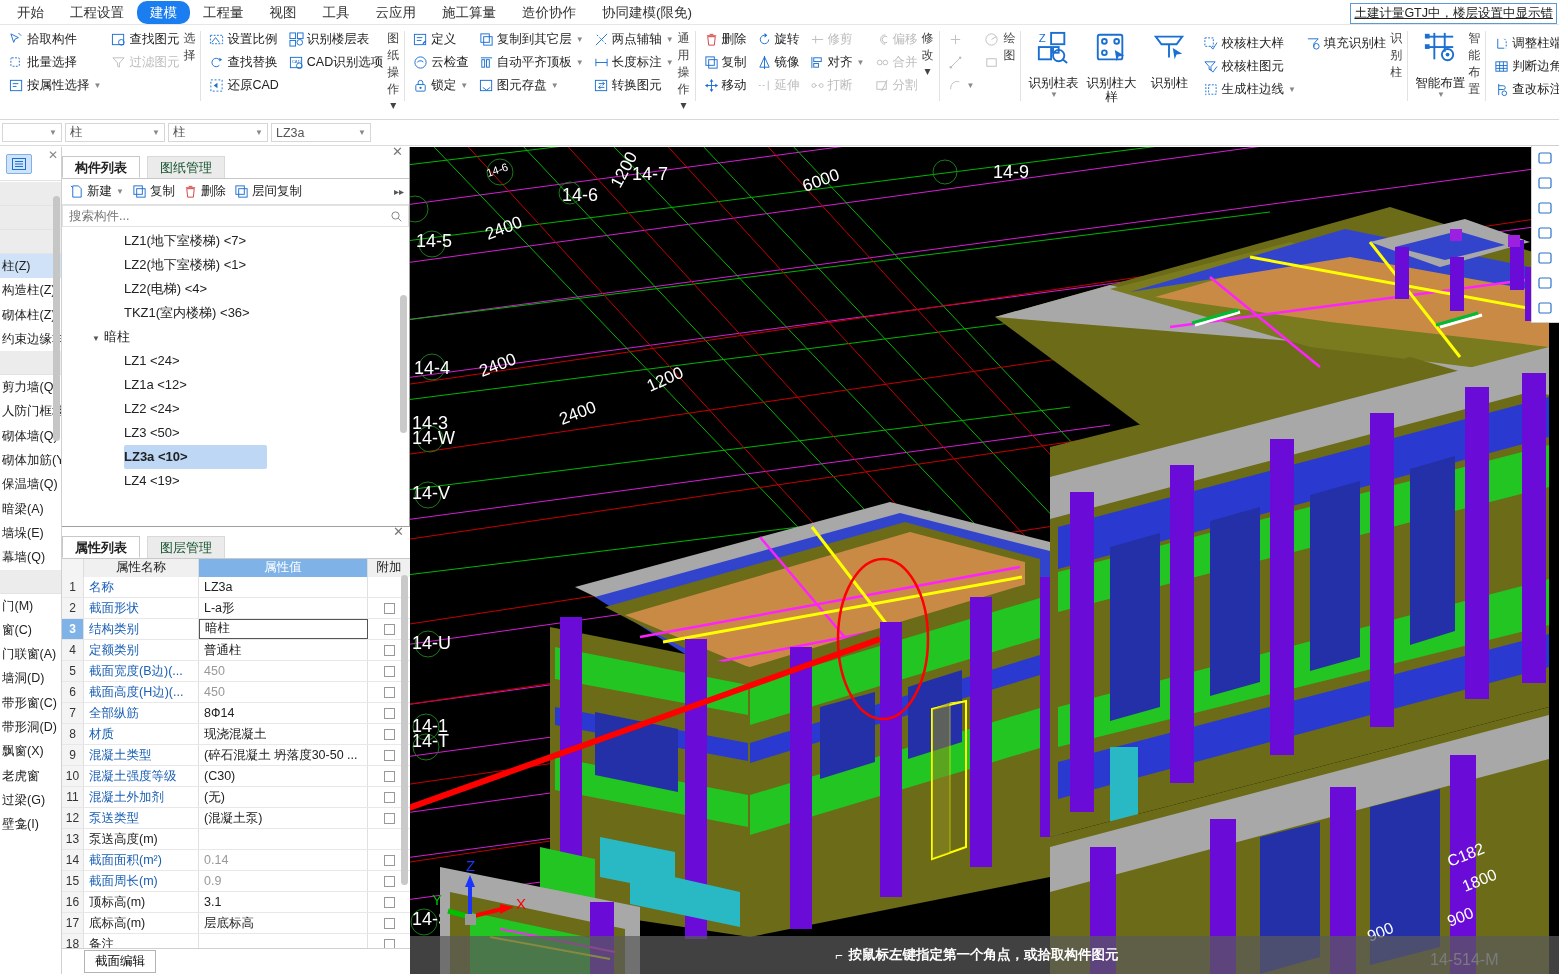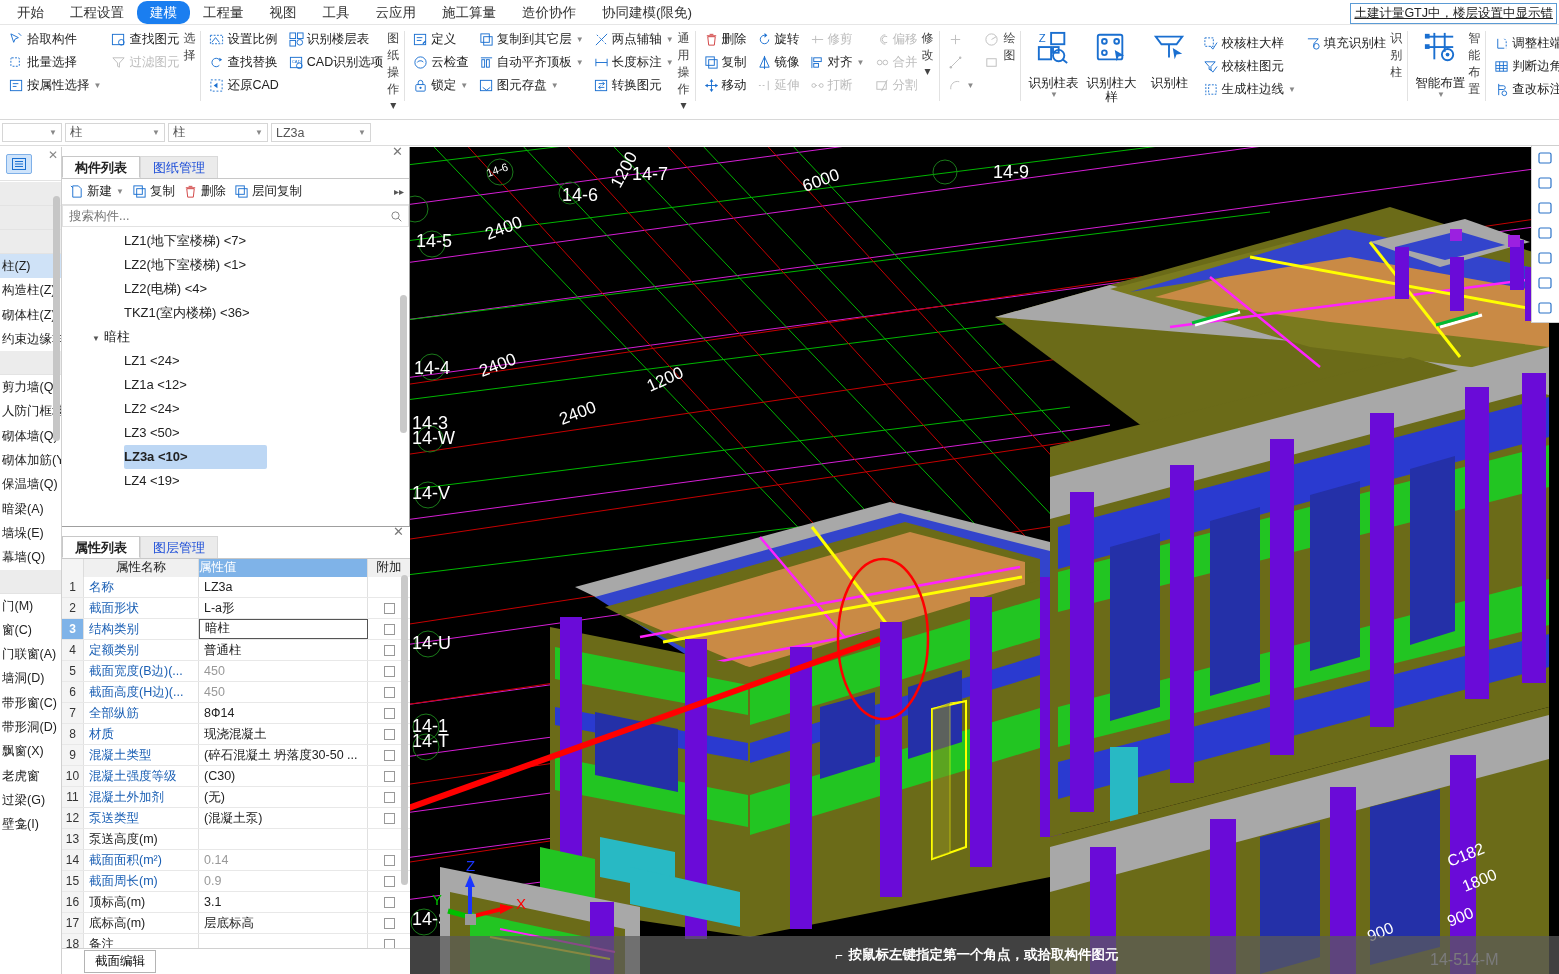--- a/index.html
+++ b/index.html
@@ -68,21 +68,21 @@
   
   .cpanel { width:348px; flex:0 0 348px; background:#fff; display:flex; flex-direction:column;
     border-right:1px solid #9f9f9f; }
   .pnl-head { height:9px; position:relative; border-bottom:0; }
   .pnl-x { position:absolute; right:6px; top:-3px; color:#777; font-size:13px; cursor:pointer; }
   .tabs { display:flex; height:23px; border-bottom:1px solid #c8c8c8; background:#fff; }
   .tab { padding:0 12px; line-height:22px; font-size:13px; cursor:pointer;
     border:1px solid transparent; border-bottom:none; }
   .tab.act { background:#fff; border-color:#c8c8c8; border-bottom:1px solid #fff;
     font-weight:bold; position:relative; top:0; }
-  .tab.inact { background:#ebebeb; border-color:#d9d9d9; color:#1d4ed8; }
+  .tab.inact { background:#ebebeb; border-color:#d9d9d9; color:#14532d;margin-left:7px; }
   .ctoolbar { height:26px; display:flex; align-items:center; gap:2px; padding:0 4px;
     border-bottom:1px solid #e0e0e0; position:relative; }
   .ctool { display:flex; align-items:center; gap:3px; font-size:12.5px; cursor:pointer;
     padding:1px 3px; }
   .ctool-more { position:absolute; right:5px; color:#555; font-size:10px; }
   .searchrow { height:22px; border:1px solid #e2e2e2; margin:0; display:flex; align-items:center;
     padding:0 6px; position:relative; }
   .searchrow input { border:0; outline:0; font-size:12.5px; color:#999; width:100%;
     font-family:inherit; background:transparent; }
   .tree { flex:1; overflow:hidden; position:relative; padding-top:2px; }
@@ -110,21 +110,21 @@
   .pval { flex:1; padding-left:5px; line-height:20px; color:#222; overflow:hidden;
     white-space:nowrap; border-right:1px solid #e0e0e0; }
   .pval.gray { color:#999; }
   .pval.edit { border:1.5px solid #555; line-height:17px; margin:0; }
   .pchk { width:42px; flex:0 0 42px; display:flex; align-items:center; justify-content:center; }
   .pchk i { width:11px; height:11px; border:1px solid #999; display:block; background:#fff; }
   .phead { display:flex; height:18px; font-size:12.5px; }
   .phead .h0 { width:22px; flex:0 0 22px; background:#f4f4f4; border-right:1px solid #dcdcdc;}
   .phead .h1 { width:115px; flex:0 0 115px; text-align:center; line-height:17px;
     background:#f0f0f0; border-right:1px solid #dcdcdc; }
-  .phead .h2 { flex:1; line-height:17px; background:#7fb3e8; color:#fff;
+  .phead .h2 { flex:1; text-align:center; line-height:17px; background:#7fb3e8; color:#fff;
     border-right:1px solid #dcdcdc; }
   .phead .h3 { width:42px; flex:0 0 42px; text-align:center; line-height:17px;
     background:#f0f0f0; }
   .psb { position:absolute; right:2px; top:48px; width:7px; height:310px;
     background:#c9c9c9; border-radius:4px; }
   .pfoot { height:26px; border-top:1px solid #d0d0d0; display:flex; align-items:center;
     padding-left:22px; background:#fff; }
   .pfoot-btn { border:1px solid #b4b4b4; background:#fff; font-size:12.5px; padding:2px 10px;
     cursor:pointer; font-family:inherit; }
 

